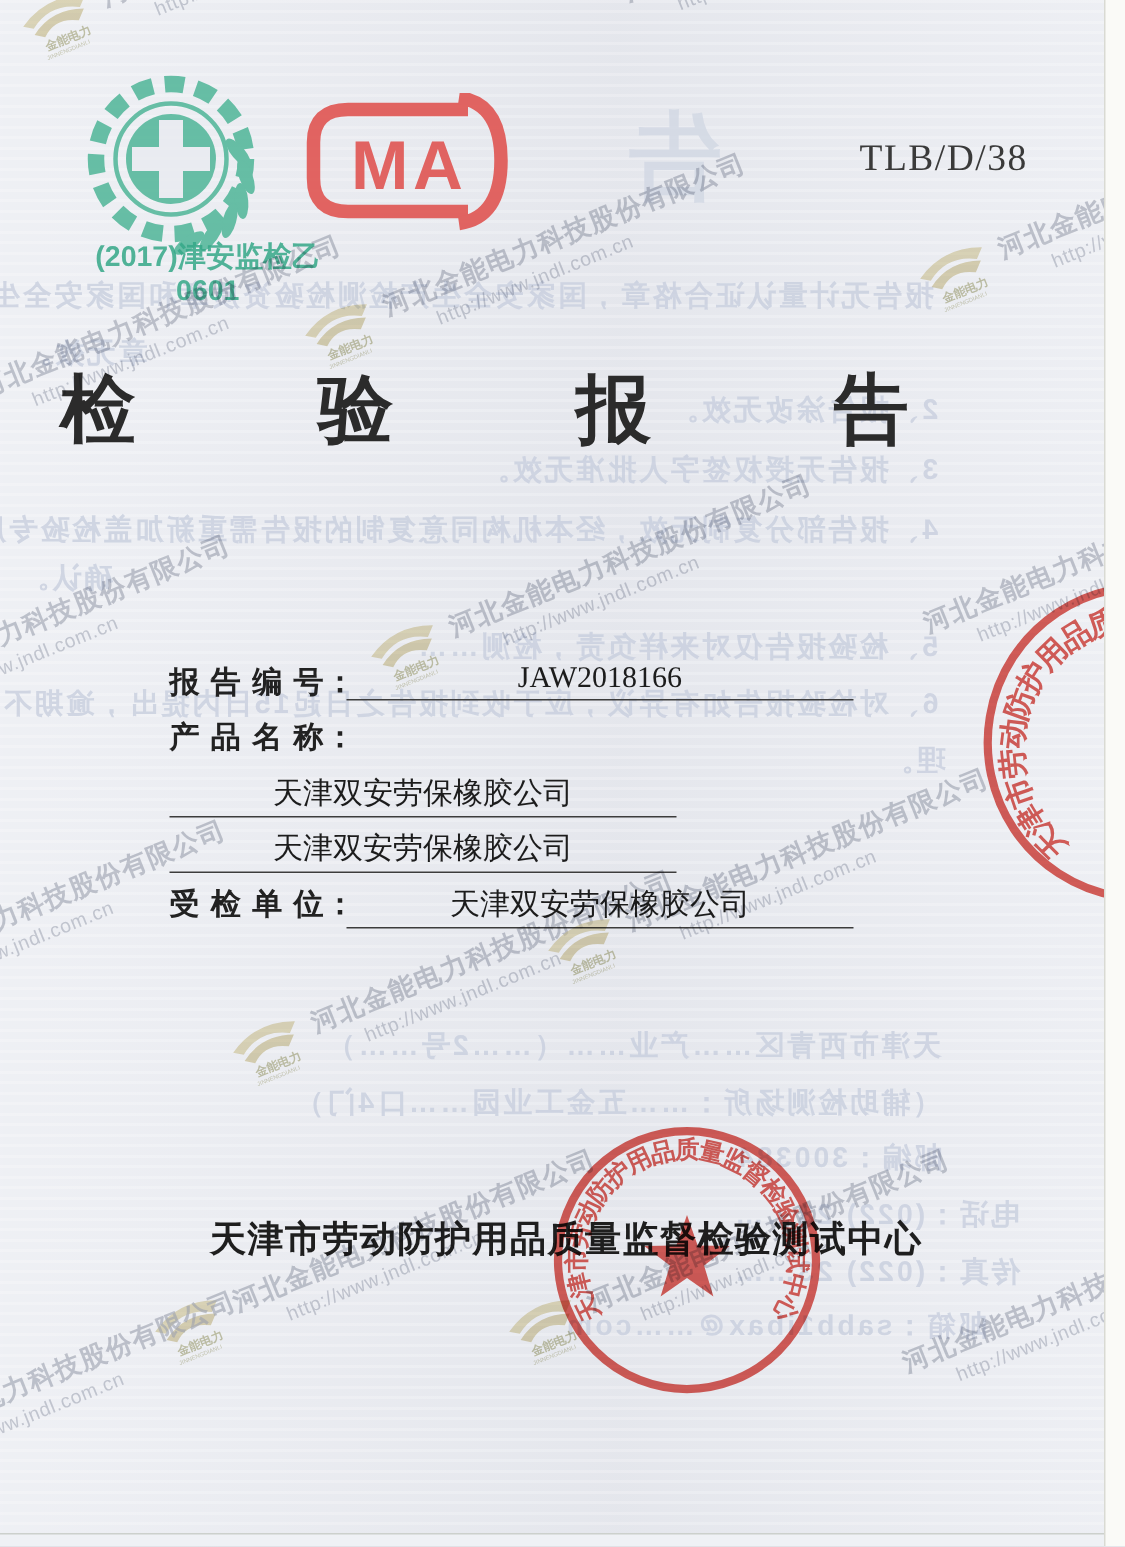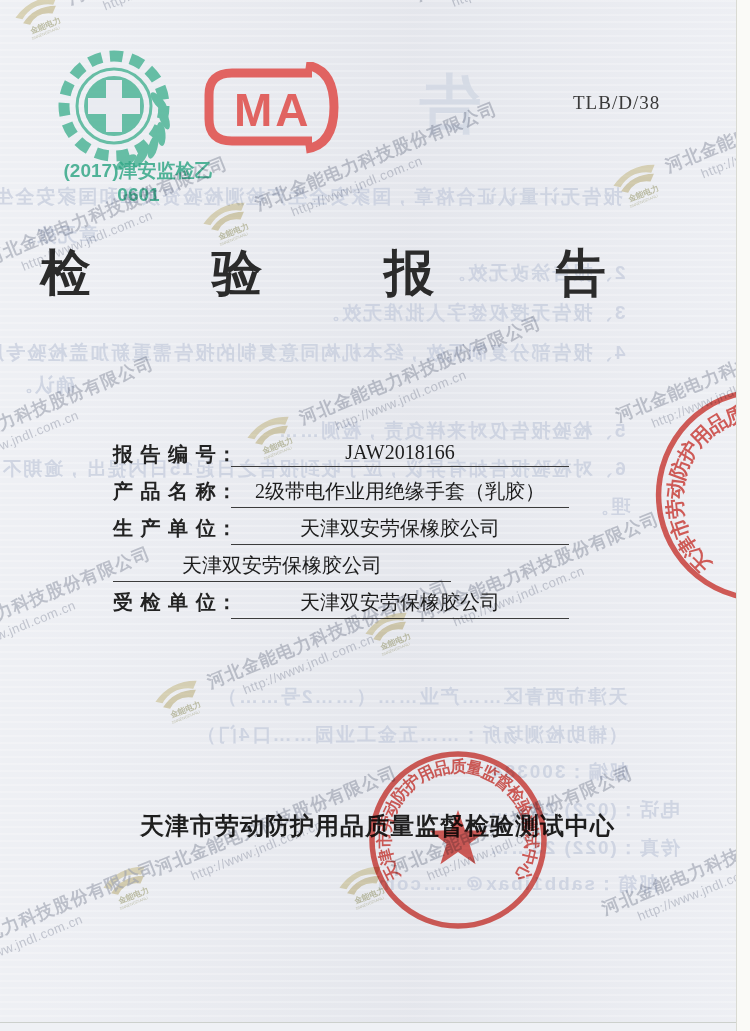--- a/index.html
+++ b/index.html
@@ -29,21 +29,21 @@
   .wm-co{font-size:17.5px;letter-spacing:1px;white-space:nowrap;font-weight:bold;color:#a9adb8;}
   .wm-url{font-size:13px;letter-spacing:.5px;white-space:nowrap;margin:1px 0 0 30px;color:#b1b5c0;}
   
   .green-stamp-box{position:absolute;left:52px;top:44px;width:180px;}
   .green-stamp-text{position:absolute;left:46px;top:158px;width:185px;text-align:center;
       font-size:19px;font-weight:bold;color:#35a888;opacity:.85;letter-spacing:0;}
   .cma-box{position:absolute;left:194px;top:62px;width:150px;opacity:.88;}
   .cma-number{position:absolute;left:202px;top:148px;font-size:19px;font-weight:bold;
       color:#e0514e;letter-spacing:3px;opacity:.9;}
   
-  .doc-code{position:absolute;left:573px;top:92px;font-size:19px;color:#3a3a3a;
+  .doc-code{position:absolute;left:573px;top:92px;font-size:25px;color:#3a3a3a;
       font-family:"Liberation Serif",serif;letter-spacing:1px;}
   .title{position:absolute;top:240px;left:0;width:700px;text-align:center;
       font-size:50px;font-weight:bold;color:#2b2b2b;letter-spacing:54px;white-space:nowrap;}
   .fields{position:absolute;left:113px;top:441px;}
   .field-row{display:flex;align-items:flex-start;height:37px;}
   .field-label{flex:none;width:118px;font-size:20px;font-weight:bold;color:#222;
       letter-spacing:1px;white-space:nowrap;padding-bottom:2px;}
   .field-value{flex:none;width:338px;text-align:center;border-bottom:1.6px solid #3c3c3c;
       font-family:"Liberation Serif",serif;font-size:20px;color:#1c1c1c;padding-bottom:2px;
       white-space:nowrap;}
@@ -111,24 +111,22 @@
     <div class="doc-code">TLB/D/38</div>
     <div class="title">检 验 报 告</div>
 
     <div class="fields">
       <div class="field-row">
         <span class="field-label">报 告 编 号：</span>
         <span class="field-value">JAW2018166</span>
       </div>
       <div class="field-row">
         <span class="field-label">产 品 名 称：</span>
-        <span class="field-value">2级带电作业用绝缘手套（乳胶）</span>
-      </div>
-      <div class="field-row">
-        <span class="field-label">生 产 单 位：</span>
+      </div>
+      <div class="field-row">
         <span class="field-value">天津双安劳保橡胶公司</span>
       </div>
       <div class="field-row">
         <span class="field-value">天津双安劳保橡胶公司</span>
       </div>
       <div class="field-row">
         <span class="field-label">受 检 单 位：</span>
         <span class="field-value">天津双安劳保橡胶公司</span>
       </div>
     </div>

